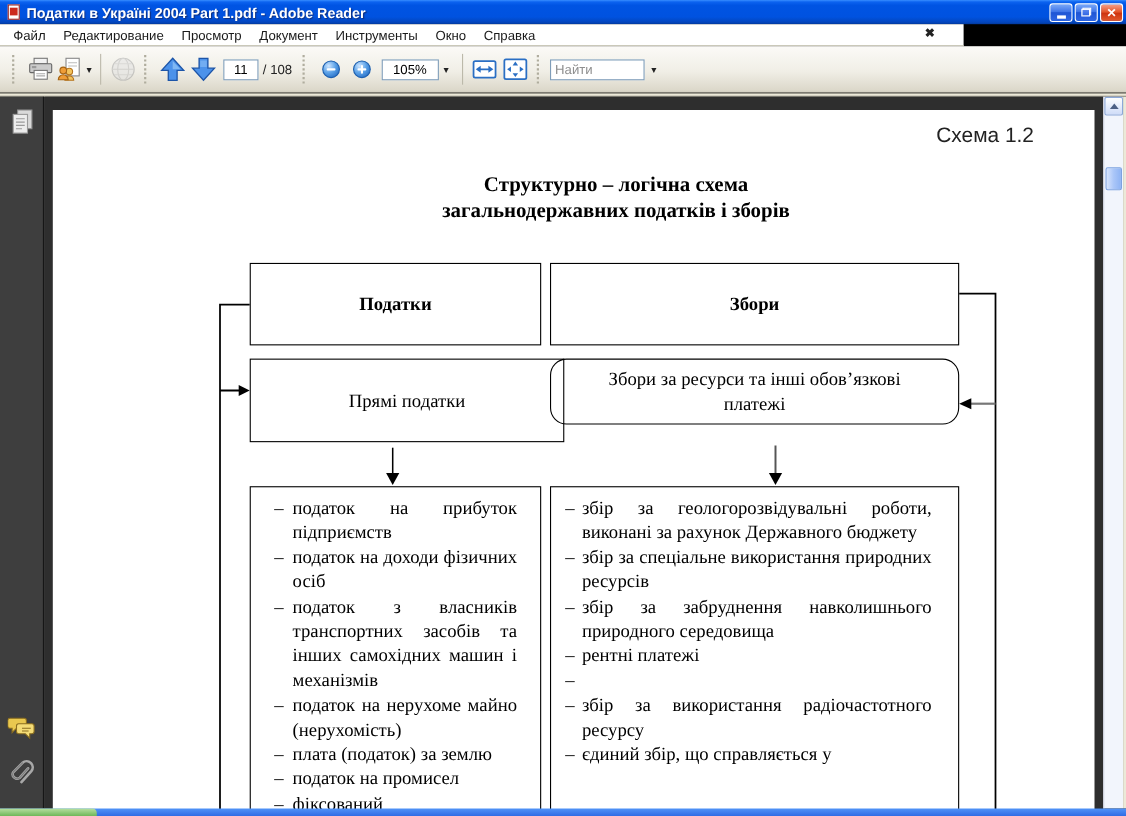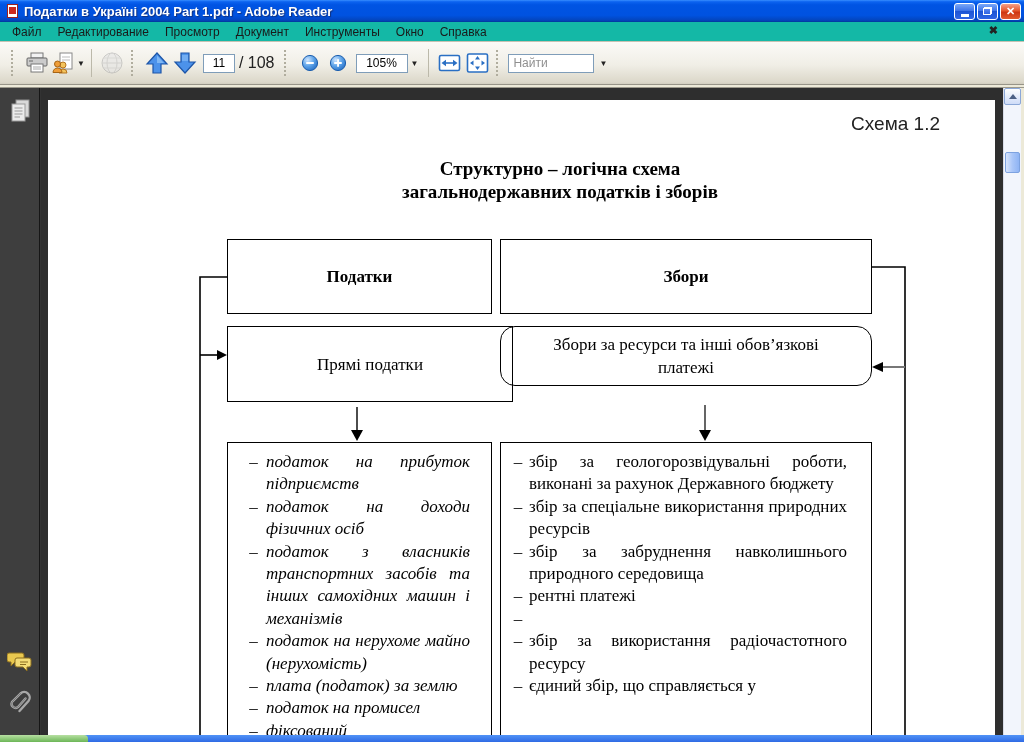--- a/index.html
+++ b/index.html
@@ -19,40 +19,40 @@
   .winbtn{width:21px;height:17px;border-radius:3px;border:1px solid #fff;box-sizing:border-box;
     display:flex;align-items:center;justify-content:center;color:#fff;font-size:11px;font-weight:bold;
     background:linear-gradient(180deg,#7aa8f8 0%,#3e74e8 45%,#1e55d4 50%,#2f66e4 100%);}
   .winbtn.close{background:linear-gradient(180deg,#f5a088 0%,#e4572c 45%,#ce3511 55%,#e25a2e 100%);}
   .winbtn .min-glyph{display:block;width:8px;height:3px;background:#fff;margin-top:8px;}
   .winbtn .restore-glyph{display:block;width:9px;height:8px;position:relative;}
   .restore-glyph:before{content:"";position:absolute;right:0;top:0;width:6px;height:5px;border:1px solid #fff;border-bottom-width:1px;}
   .restore-glyph:after{content:"";position:absolute;left:0;bottom:0;width:6px;height:5px;border:1px solid #fff;background:linear-gradient(180deg,#5b86ee,#2f66e4);}
 
   
-  .menubar{position:absolute;left:0;top:22px;width:1024px;height:20px;background:#14b8a6;
+  .menubar{position:absolute;left:0;top:22px;width:876px;height:20px;background:#ffffff;
     border-bottom:1px solid #c5c2b2;display:flex;align-items:center;font-size:12px;color:#1a1a1a;box-sizing:border-box;padding-left:4px;}
   .menu-item{padding:2px 8px;cursor:default;}
   .mdi-close{position:absolute;right:26px;top:2px;font-size:11px;font-weight:bold;color:#222;}
 
   
   .toolbar{position:absolute;left:0;top:42px;width:1024px;height:43px;
     background:linear-gradient(180deg,#fbfaf7 0%,#f0eee6 55%,#dcd8ca 95%,#d2cec0 100%);
     border-bottom:1px solid #979488;display:flex;align-items:center;box-sizing:border-box;padding:0 6px;}
   .tb-strip{position:absolute;left:0;top:85px;width:1024px;height:3px;background:#ece9d8;border-bottom:1px solid #9b988c;box-sizing:border-box;}
   .grip{width:5px;height:26px;border-left:2px dotted #b0ad9e;margin:0 5px;}
   .tb-sep{width:1px;height:28px;background:#bcb9aa;margin:0 6px;}
   .tb-btn{height:30px;min-width:28px;display:flex;align-items:center;justify-content:center;border-radius:2px;}
   .dd-arrow{font-size:8px;color:#222;margin-left:2px;}
   .disabled{opacity:.55;filter:grayscale(1);}
   .page-box,.zoom-box{height:19px;border:1px solid #7f9db9;background:#fff;font-size:12px;
     font-family:"Liberation Sans",sans-serif;box-sizing:border-box;padding:1px 3px;}
   .page-box{width:32px;text-align:center;margin:0 4px;}
   .zoom-box{width:52px;text-align:center;margin-left:4px;}
-  .page-total{font-size:16px;color:#222;margin-right:4px;}
+  .page-total{font-size:12px;color:#222;margin-right:4px;}
   .find-wrap{display:flex;align-items:center;}
   .find-input{width:86px;height:19px;border:1px solid #7f9db9;background:#fff;font-size:12px;
     box-sizing:border-box;padding:1px 4px;color:#444;}
   .find-input::placeholder{color:#8f8f8f;}
 
   
   .main{position:absolute;left:0;top:88px;width:1024px;height:647px;background:#333;}
   .nav-sidebar{position:absolute;left:0;top:0;width:40px;height:647px;background:#3e3e3e;border-right:1px solid #161616;box-sizing:border-box;}
   .nav-icon{position:absolute;left:0;width:40px;display:flex;justify-content:center;}
   .docpane{position:absolute;left:41px;top:0;width:962px;height:647px;background:#2e2e2e;}
@@ -74,21 +74,21 @@
   #box-left-list{left:179px;top:342px;width:265px;height:310px;display:block;}
   #box-right-list{left:452px;top:342px;width:372px;height:310px;display:block;}
 
   .connectors{position:absolute;left:0;top:0;width:947px;height:645px;pointer-events:none;}
 
   .tax-list{padding-top:8px;font-size:17px;line-height:22.4px;}
   .li{display:flex;}
   .li .dash{flex:0 0 38px;padding-left:13px;box-sizing:border-box;}
   #box-right-list .li .dash{flex:0 0 28px;padding-left:6px;}
   .li .txt{text-align:justify;}
-  #box-left-list .li .txt{width:204px;font-style:italic;}
+  #box-left-list .li .txt{width:204px;}
   #box-right-list .li .txt{width:318px;}
 
   
   .vscroll{position:absolute;right:3px;top:0;width:18px;height:647px;background:#f2f5fc;border-left:1px solid #d8dce8;box-sizing:border-box;}
   .vs-btn{position:absolute;left:0;top:0;width:17px;height:17px;border:1px solid #8ca8d8;border-radius:2px;box-sizing:border-box;
     background:linear-gradient(180deg,#fdfefe,#cfdcf8);display:flex;align-items:center;justify-content:center;}
   .vs-arrow{width:0;height:0;border-left:4px solid transparent;border-right:4px solid transparent;border-bottom:5px solid #4d6185;}
   .vs-thumb{position:absolute;left:1px;top:64px;width:15px;height:21px;border:1px solid #7da2e0;border-radius:2px;box-sizing:border-box;
     background:linear-gradient(90deg,#d7e4fc,#aac6f8 50%,#8fb4f4);}
 

